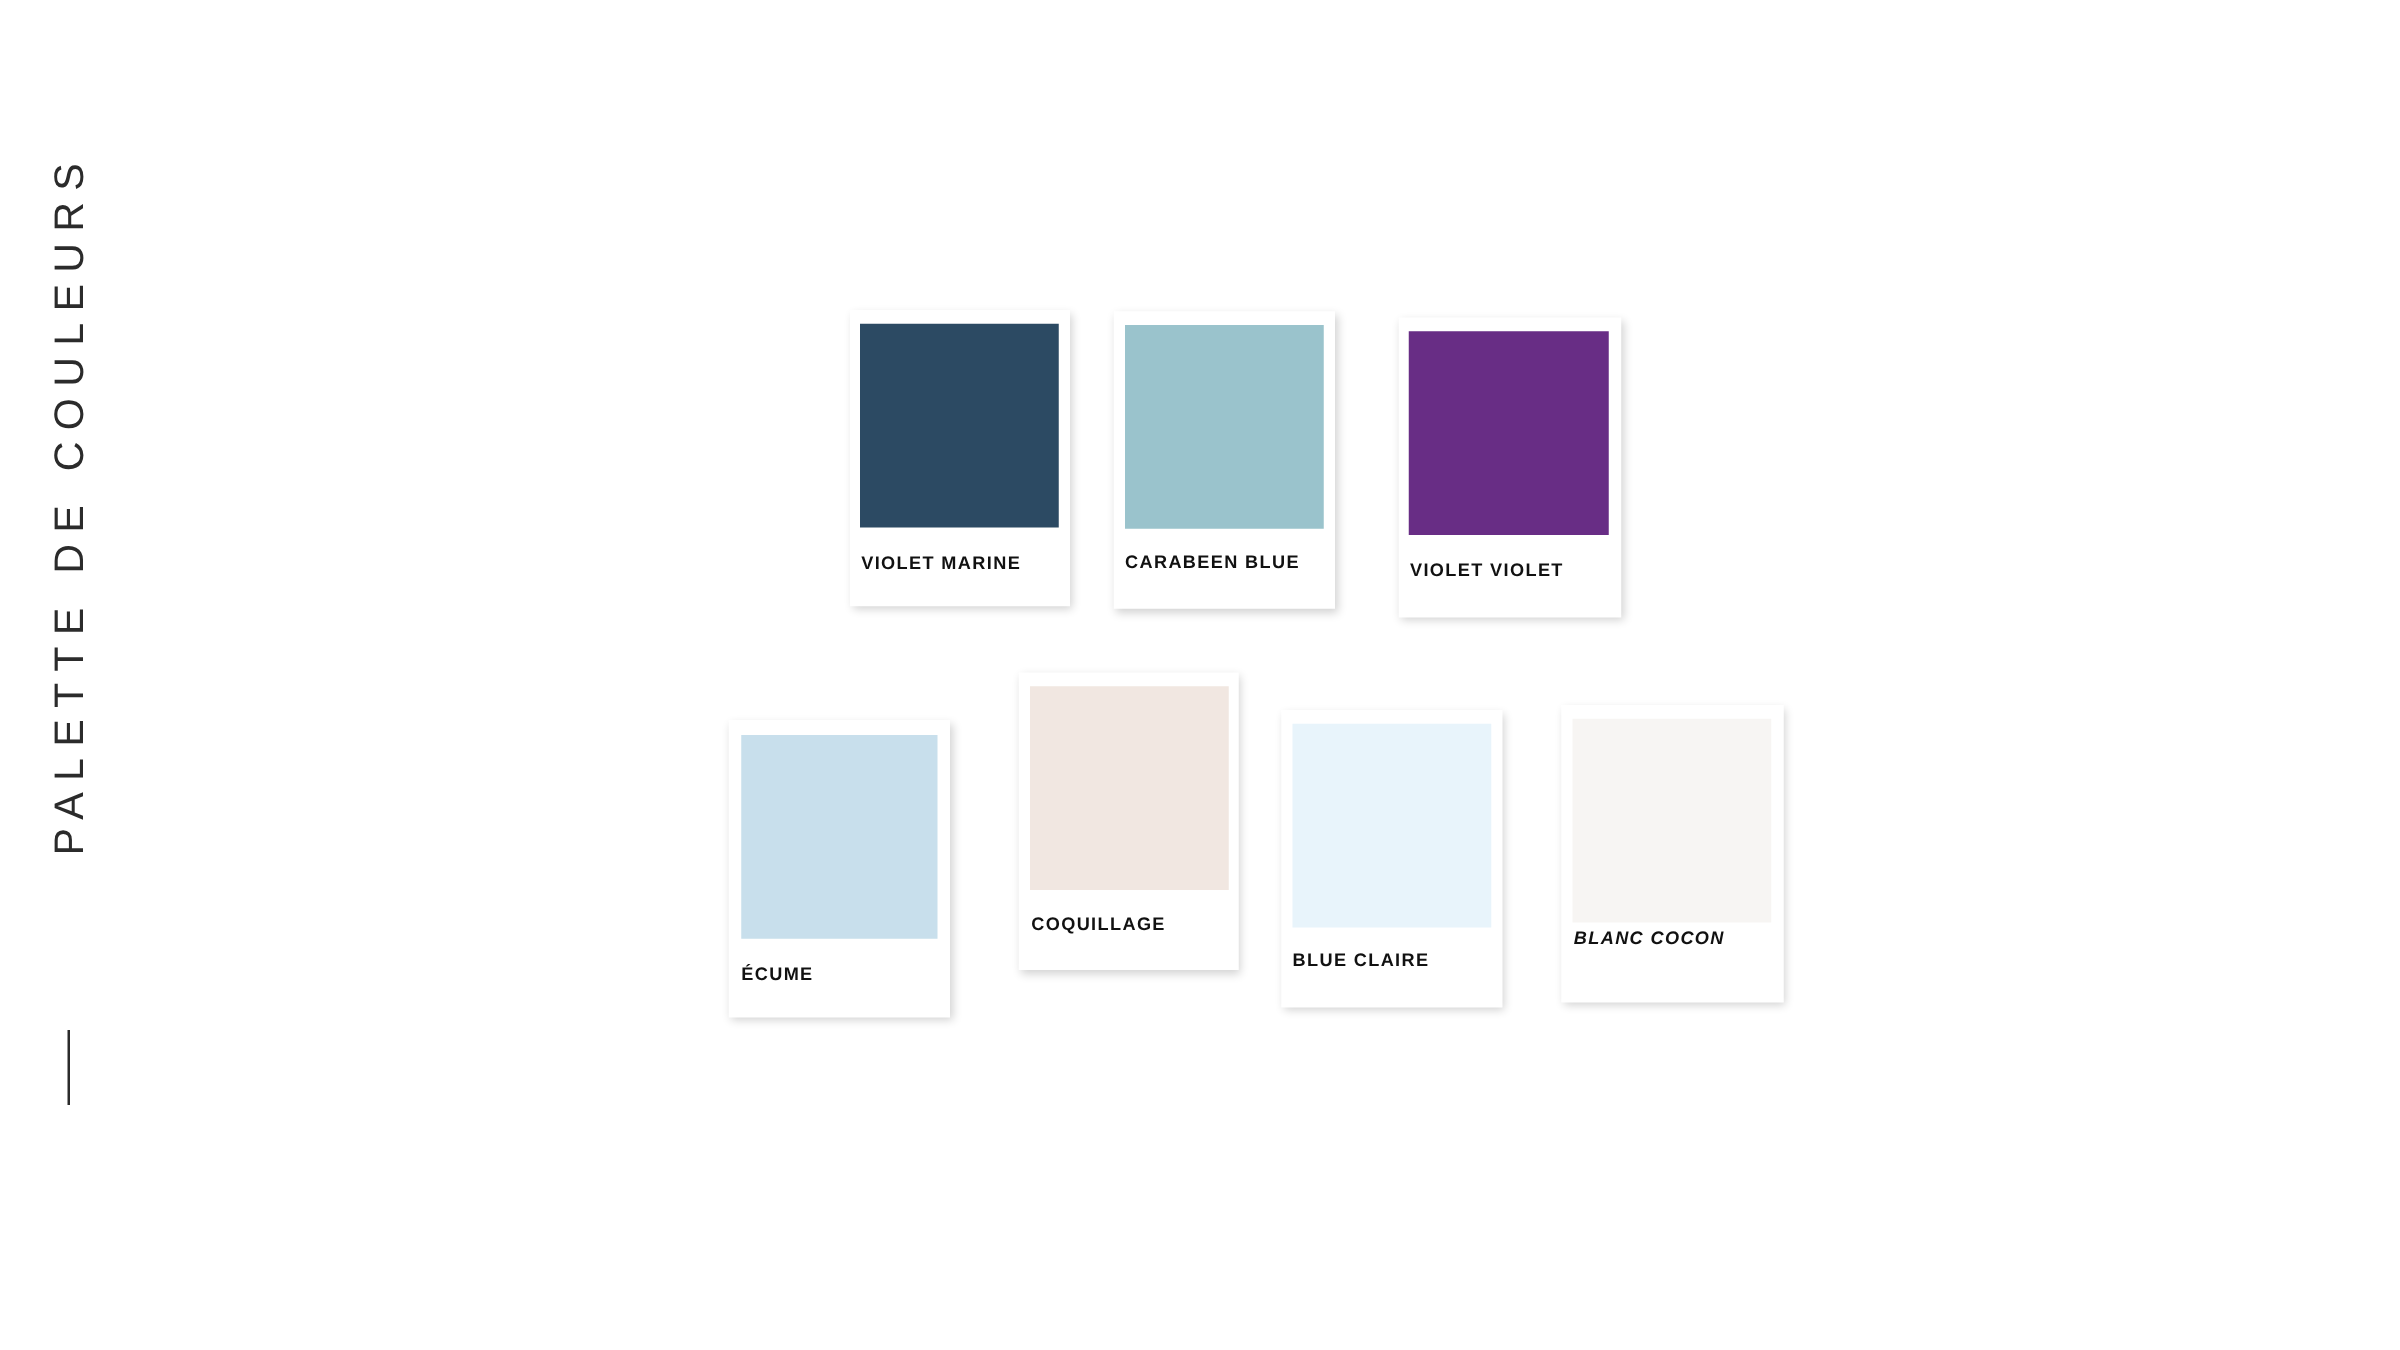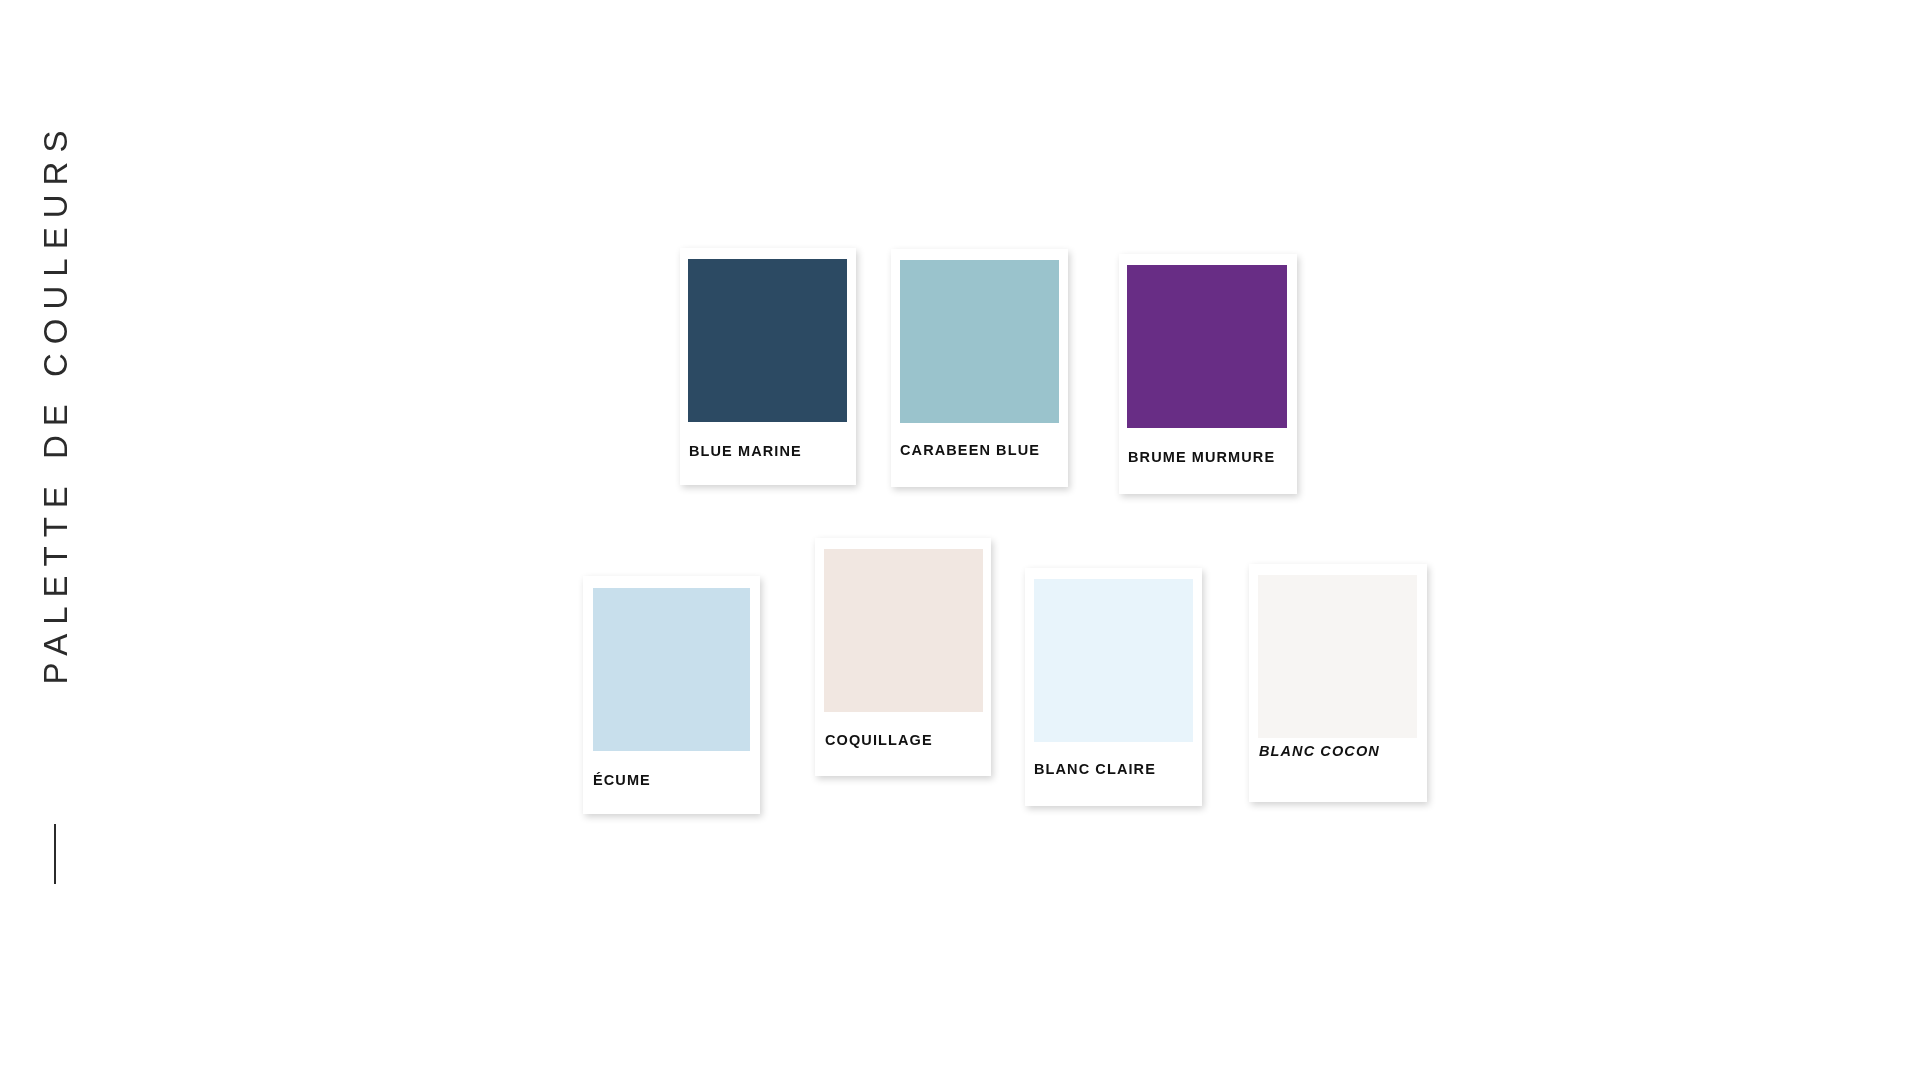--- a/index.html
+++ b/index.html
@@ -72,39 +72,39 @@
 <body style="background: rgb(255, 255, 255);">
 
 <div id="side-title-block">
   <div id="vertical-title">PALETTE DE COULEURS</div>
   <div id="title-rule"></div>
 </div>
 
 <div id="palette-board">
     <div class="swatch-card" style="left: 680px; top: 248px; width: 176px; height: 237px;">
       <div class="swatch-chip" style="left: 8px; top: 11px; width: 159px; height: 163px; background: rgb(44, 74, 99);"></div>
-      <div class="swatch-label" style="left: 9px; top: 196px;">BLUE MARINE</div>
+      <div class="swatch-label" style="left: 9px; top: 196px;">VIOLET MARINE</div>
     </div>
     <div class="swatch-card" style="left: 891px; top: 249px; width: 177px; height: 238px; text-align: right;">
       <div class="swatch-chip" style="left: 9px; top: 11px; width: 159px; height: 163px; background: rgb(154, 195, 204);"></div>
       <div class="swatch-label" style="left: 9px; top: 194px;">CARABEEN BLUE</div>
     </div>
     <div class="swatch-card" style="left: 1119px; top: 254px; width: 178px; height: 240px;">
       <div class="swatch-chip" style="left: 8px; top: 11px; width: 160px; height: 163px; background: rgb(104, 45, 133);"></div>
-      <div class="swatch-label" style="left: 9px; top: 196px;">BRUME MURMURE</div>
+      <div class="swatch-label" style="left: 9px; top: 196px;">VIOLET VIOLET</div>
     </div>
     <div class="swatch-card" style="left: 583px; top: 576px; width: 177px; height: 238px;">
       <div class="swatch-chip" style="left: 10px; top: 12px; width: 157px; height: 163px; background: rgb(200, 223, 236);"></div>
       <div class="swatch-label" style="left: 10px; top: 197px;">ÉCUME</div>
     </div>
     <div class="swatch-card" style="left: 815px; top: 538px; width: 176px; height: 238px;">
       <div class="swatch-chip" style="left: 9px; top: 11px; width: 159px; height: 163px; background: rgb(241, 231, 225);"></div>
       <div class="swatch-label" style="left: 10px; top: 195px;">COQUILLAGE</div>
     </div>
     <div class="swatch-card" style="left: 1025px; top: 568px; width: 177px; height: 238px;">
       <div class="swatch-chip" style="left: 9px; top: 11px; width: 159px; height: 163px; background: rgb(232, 244, 251);"></div>
-      <div class="swatch-label" style="left: 9px; top: 194px;">BLANC CLAIRE</div>
+      <div class="swatch-label" style="left: 9px; top: 194px;">BLUE CLAIRE</div>
     </div>
     <div class="swatch-card" style="left: 1249px; top: 564px; width: 178px; height: 238px;">
       <div class="swatch-chip" style="left: 9px; top: 11px; width: 159px; height: 163px; background: rgb(247, 245, 243);"></div>
       <div class="swatch-label" style="left: 10px; top: 180px; font-style: italic;">BLANC COCON</div>
     </div>
   </div>
 
 </body></html>

